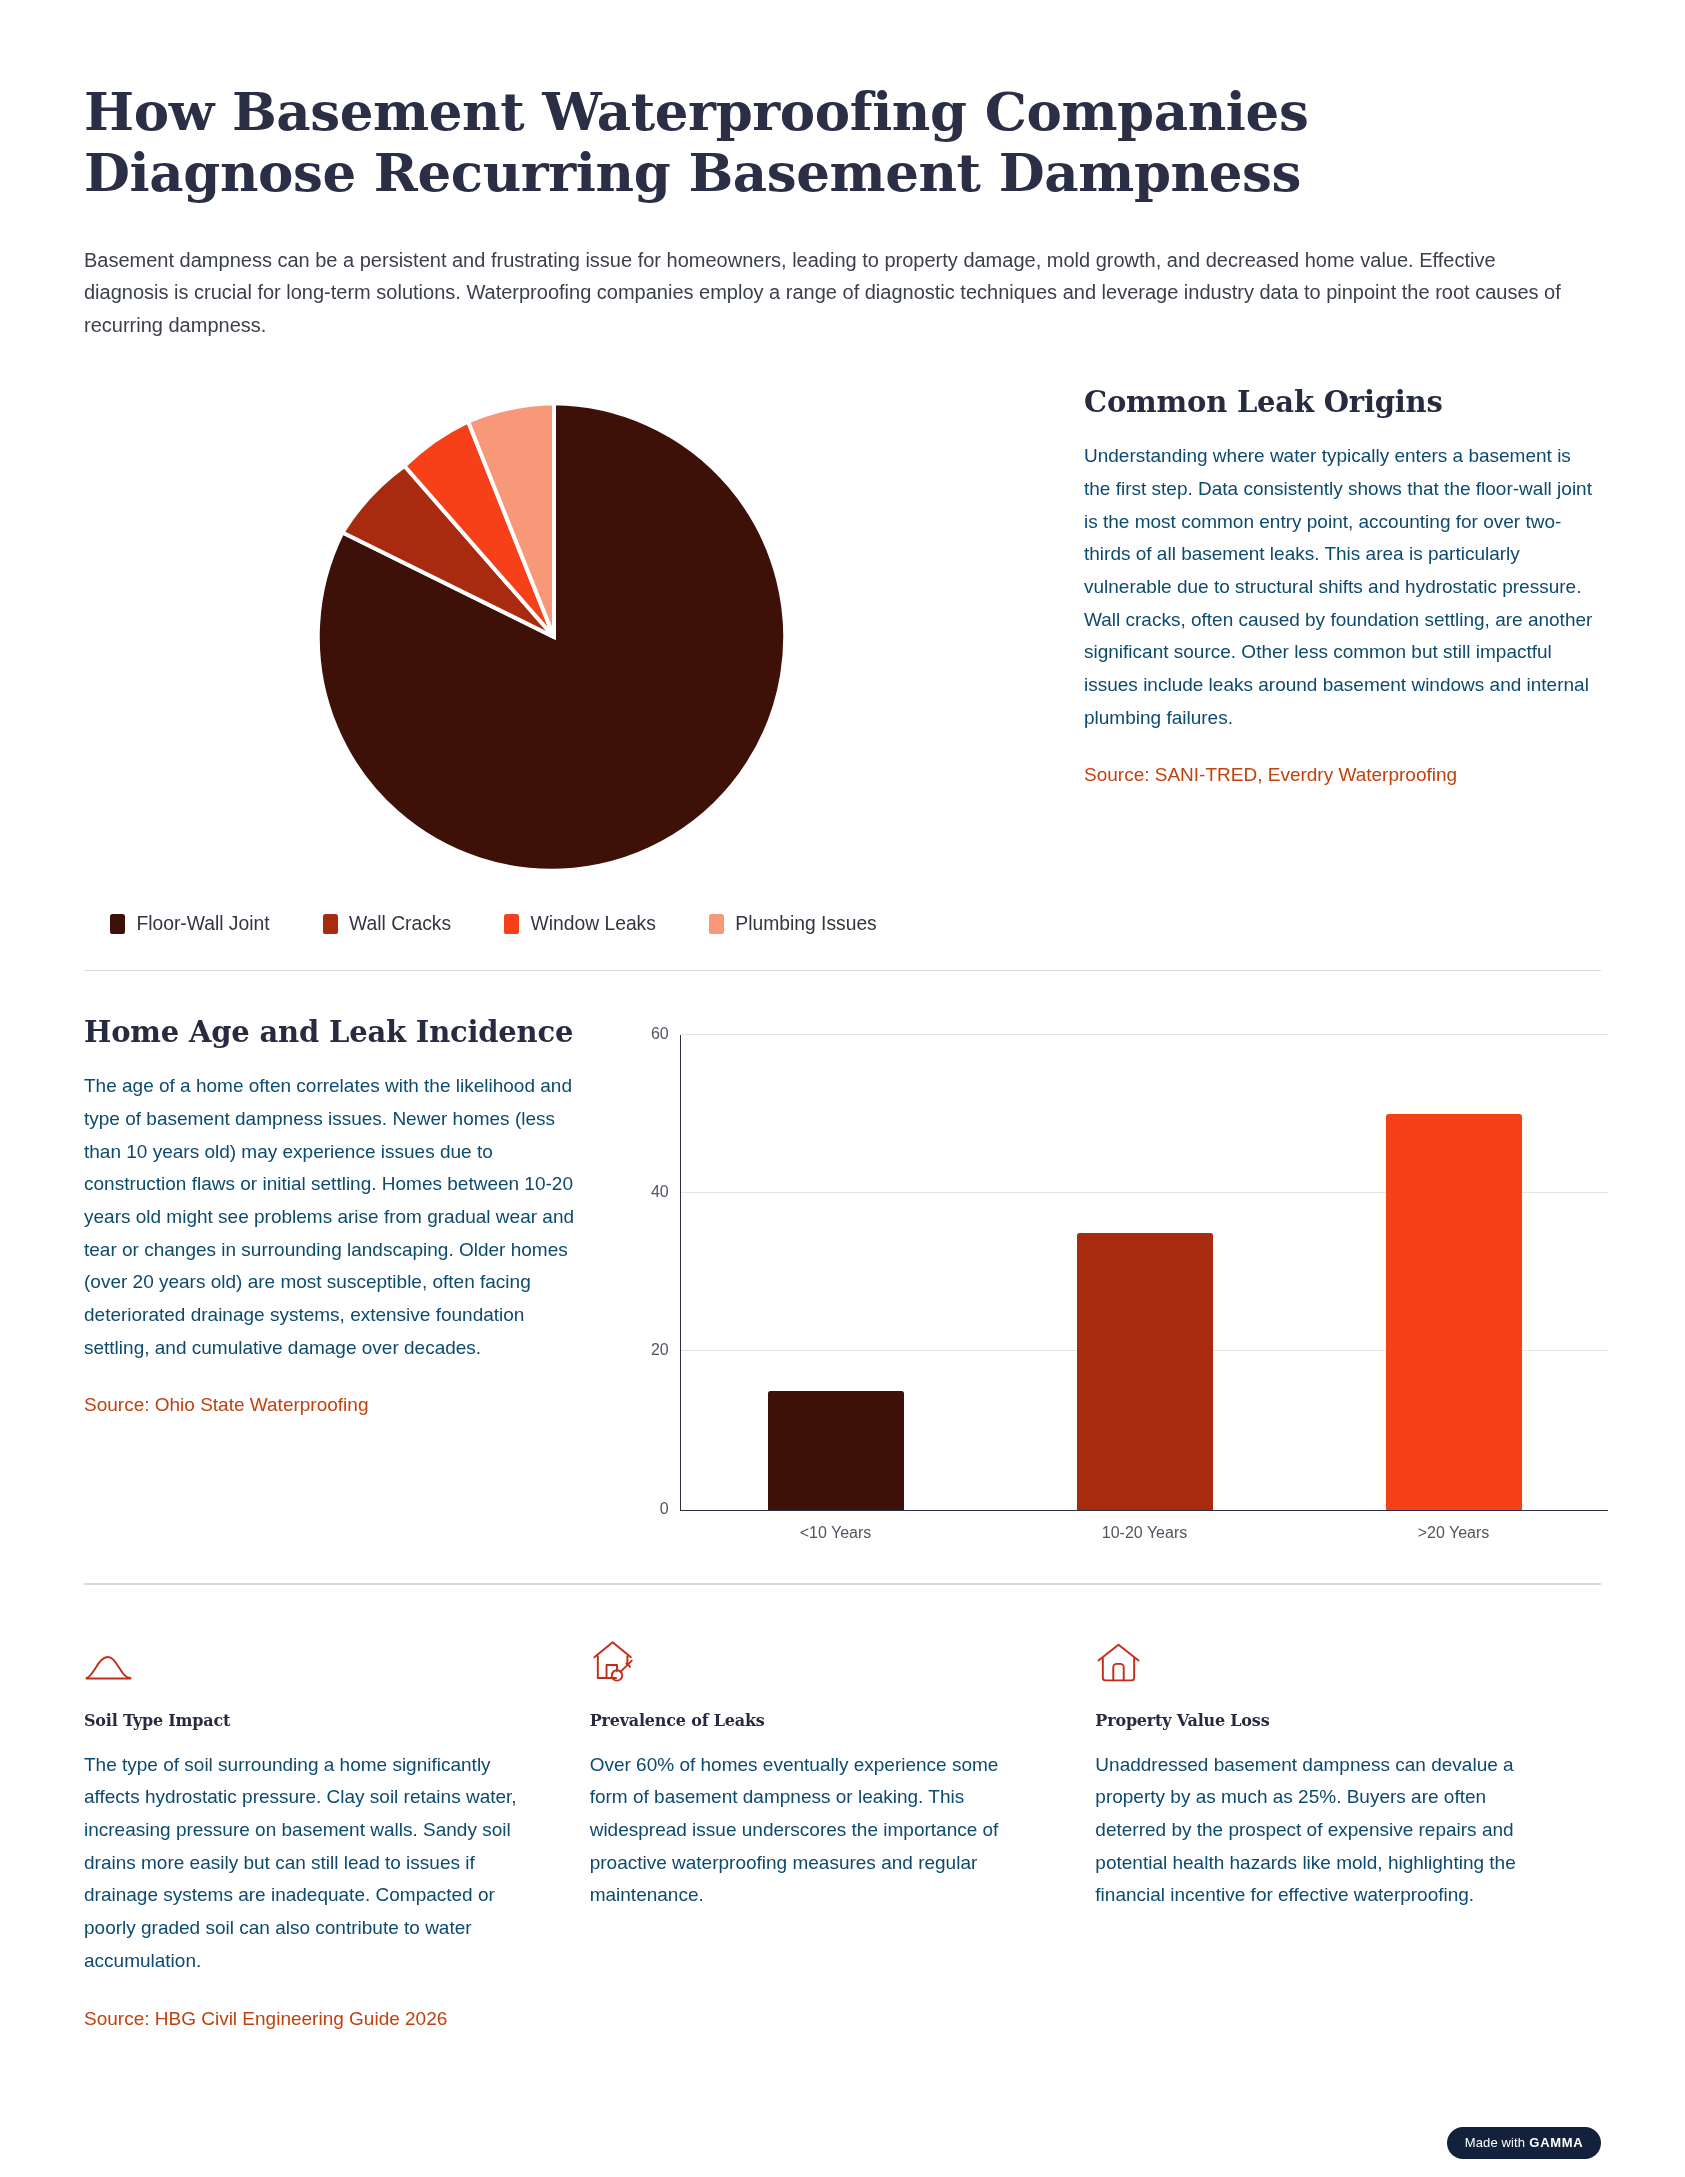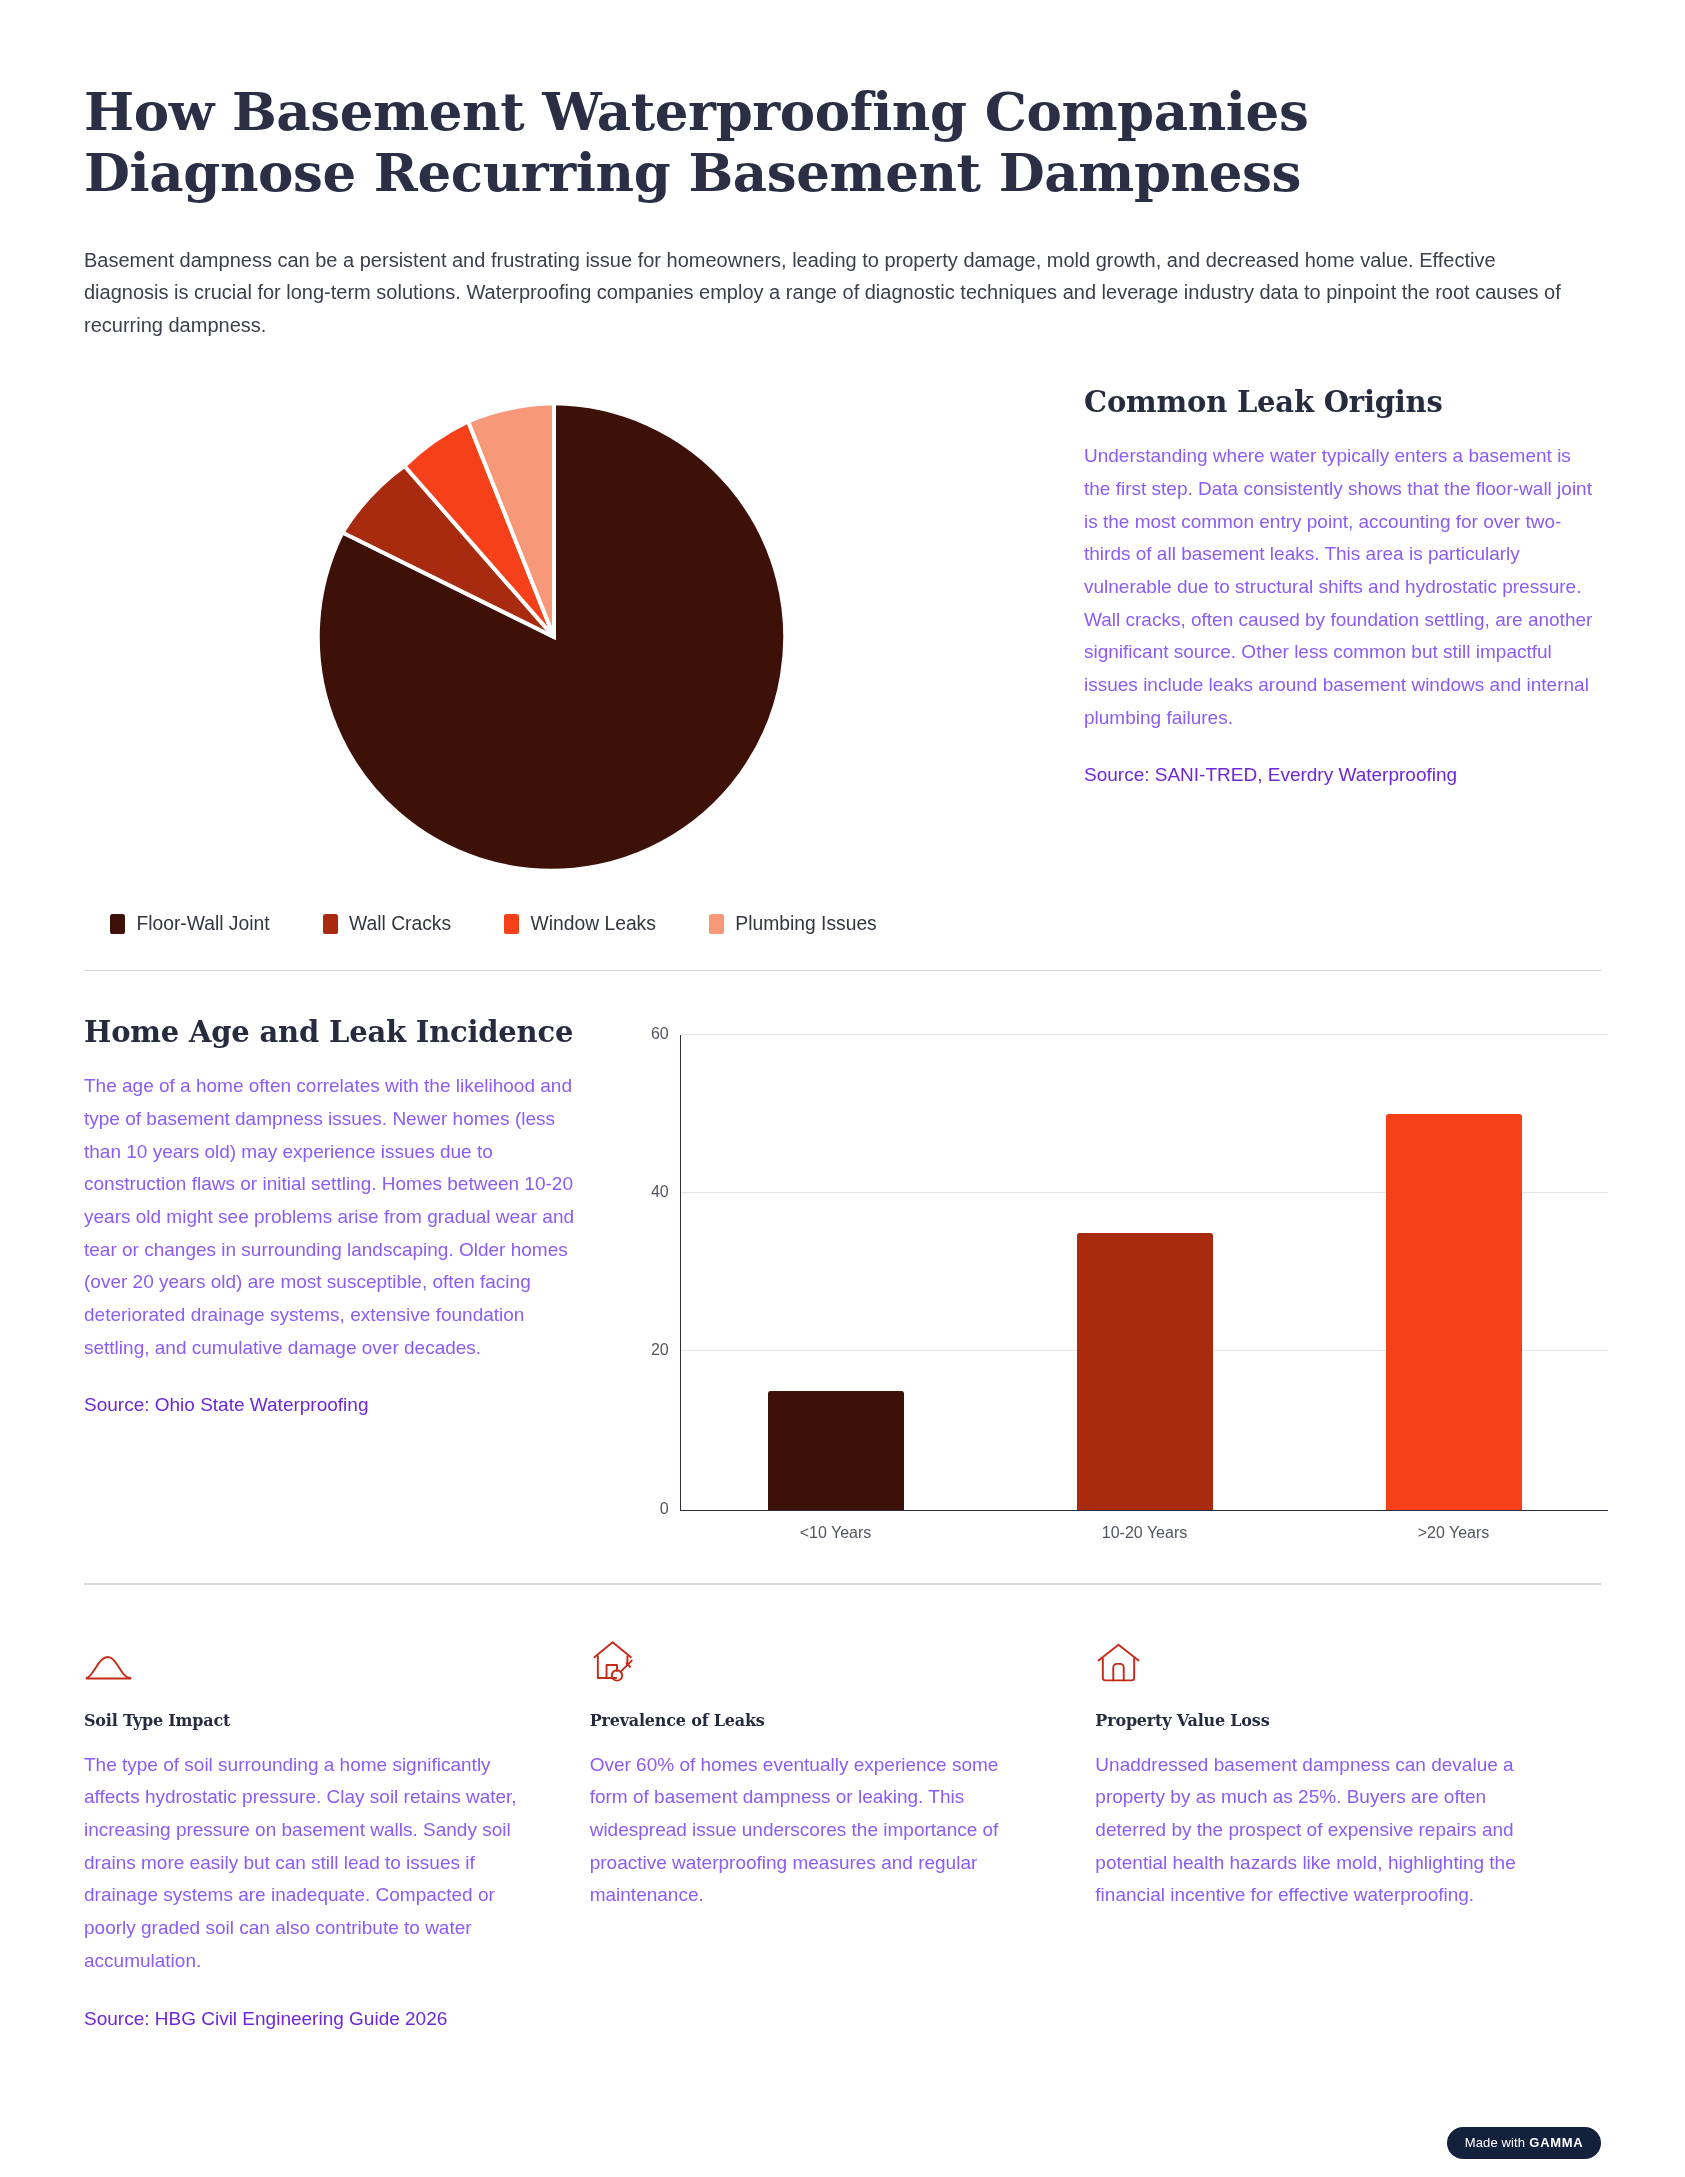--- a/index.html
+++ b/index.html
@@ -90,28 +90,28 @@
     font-family: "DejaVu Serif", "Liberation Serif", serif;
     font-size: 29px;
     font-weight: 700;
     color: #272b3f;
     letter-spacing: -0.2px;
   }
   .body-text {
     margin-top: 21px;
     font-size: 19px;
     line-height: 1.72;
-    color: #8b5cf6;
+    color: #0c4a6e;
     font-weight: 350;
   }
   .source {
     margin-top: 26px;
     font-size: 19px;
     line-height: 1.6;
-    color: #6d28d9;
+    color: #c2410c;
     font-weight: 350;
   }
 
   
   .divider {
     height: 1.8px;
     background: #d9d9dd;
     margin: 35px 0 0 0;
   }
 

